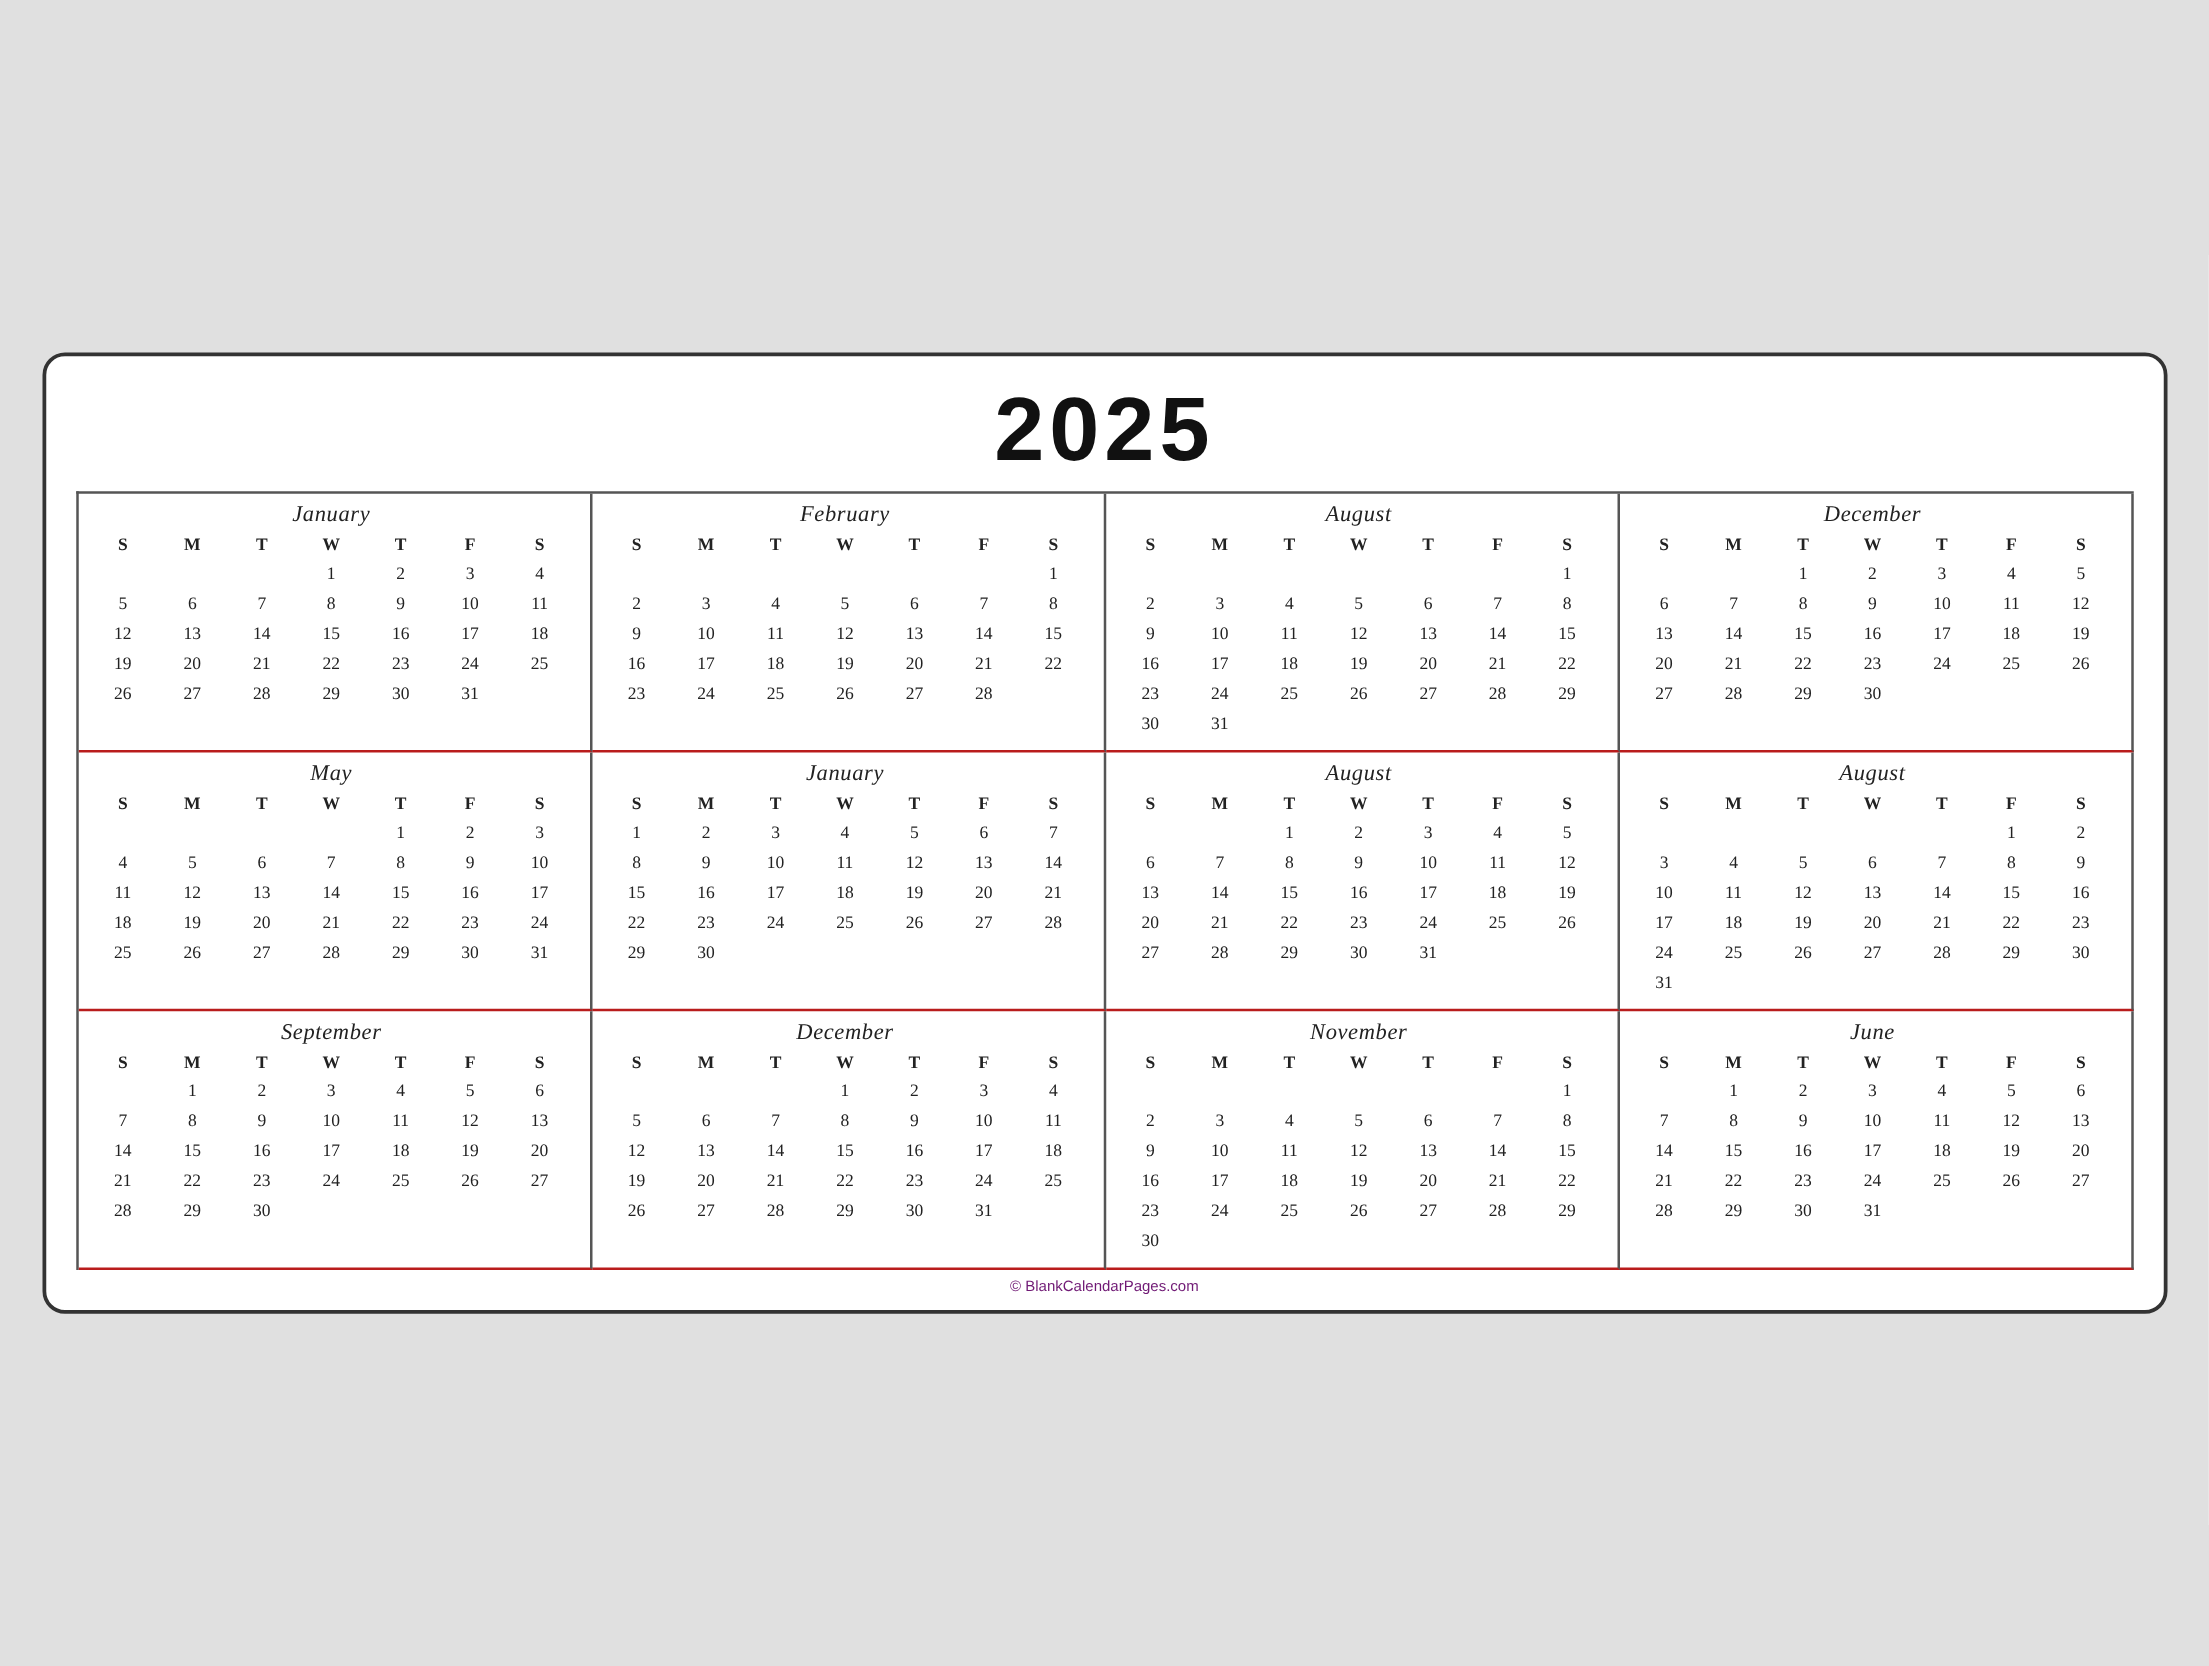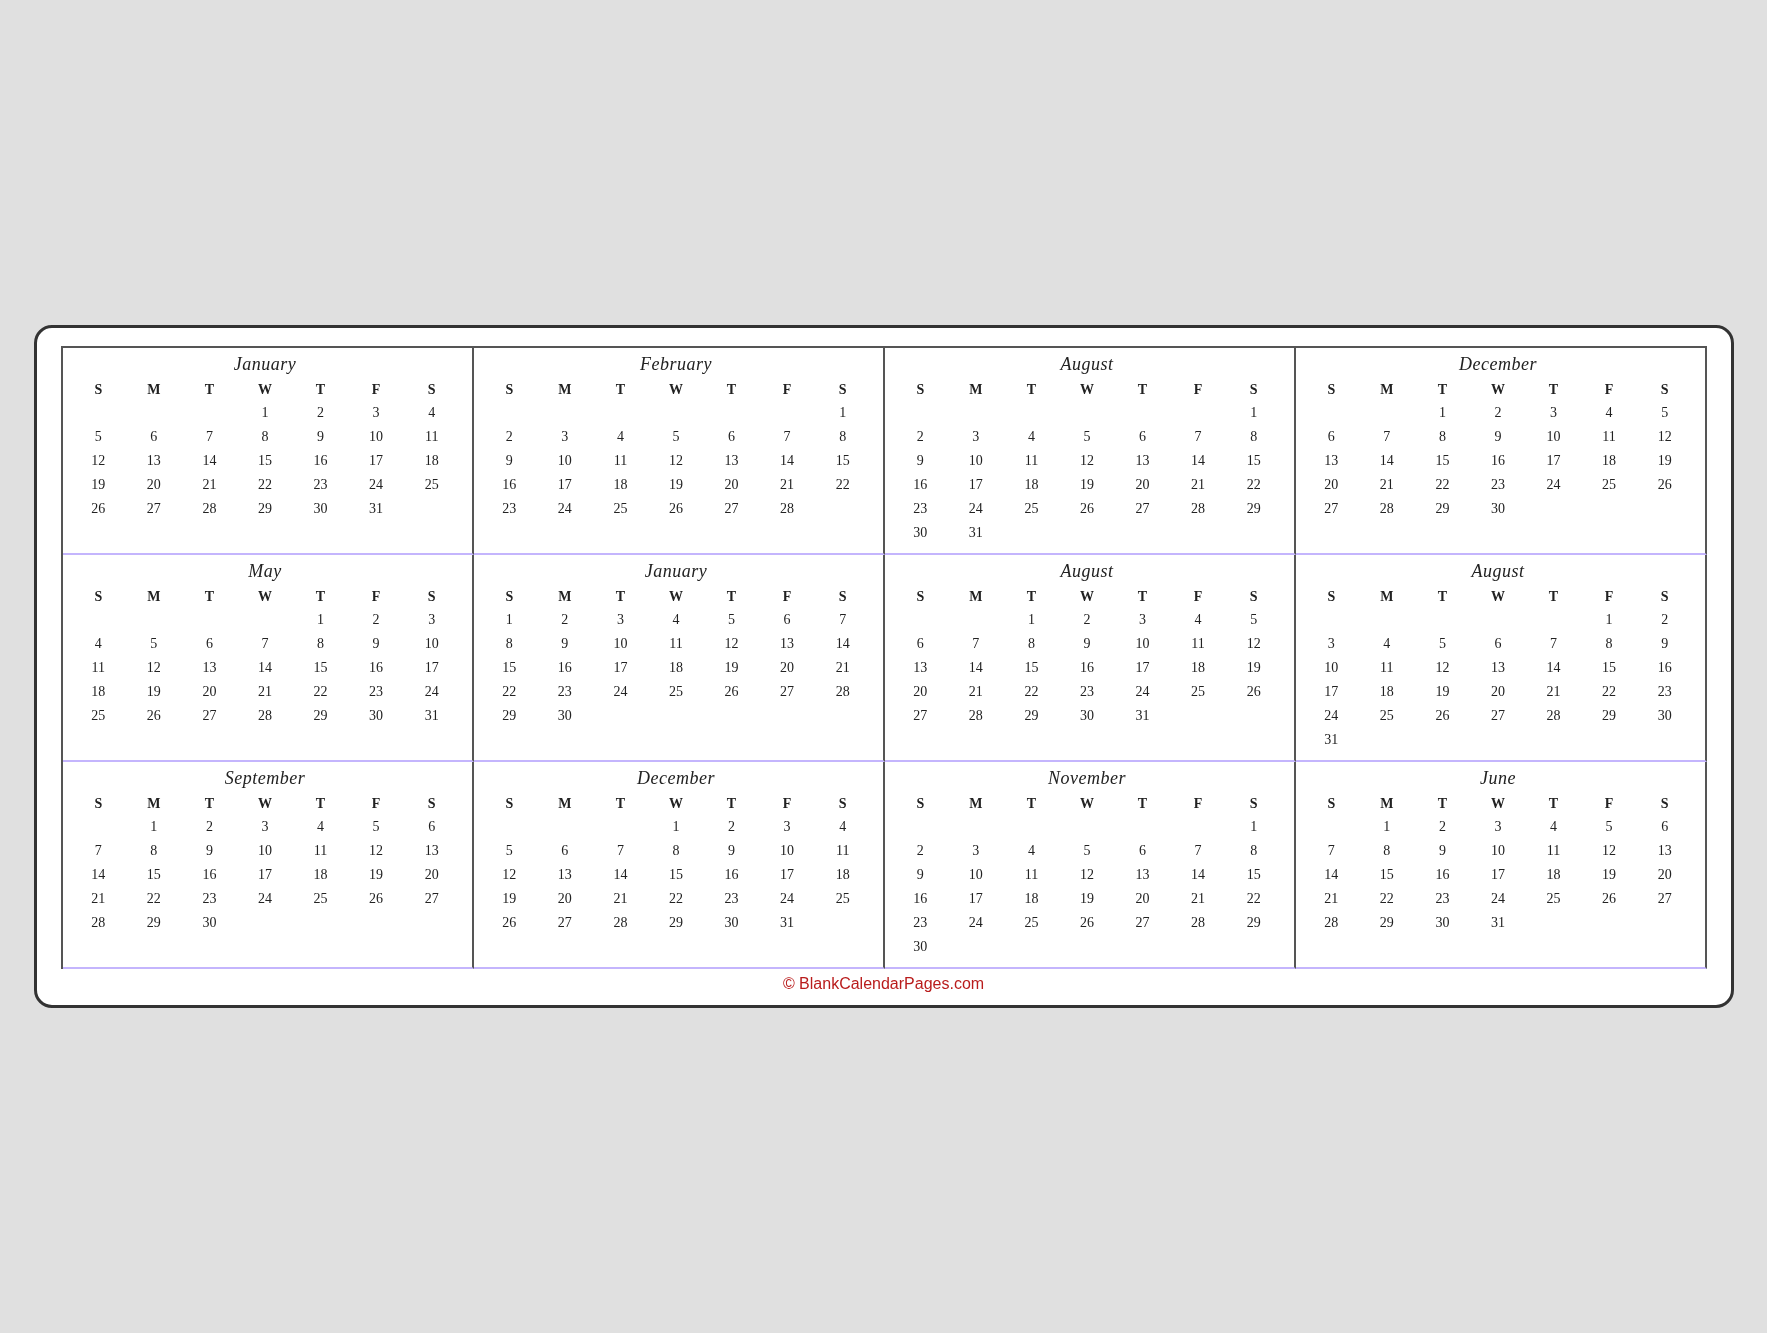--- a/index.html
+++ b/index.html
@@ -28,21 +28,21 @@
       font-family: Arial, sans-serif;
     }
     .months-grid {
       display: grid;
       grid-template-columns: repeat(4, 1fr);
       border-top: 2px solid #555;
       border-left: 2px solid #555;
     }
     .month-cell {
       border-right: 2px solid #555;
-      border-bottom: 2px solid #c4b5fd;
+      border-bottom: 2px solid #b91c1c;
       padding: 6px 12px 8px 8px;
     }
     .month-name {
       text-align: center;
       font-size: 18px;
       font-style: italic;
       font-weight: 400;
       color: #222;
       margin-bottom: 4px;
       letter-spacing: 0.5px;
@@ -61,30 +61,31 @@
     }
     .month-table td {
       font-size: 14px;
       text-align: center;
       padding: 4px 2px;
       color: #222;
       font-family: 'Times New Roman', Times, serif;
     }
     .footer-text {
       text-align: center;
-      font-size: 16px;
-      color: #b91c1c;
+      font-size: 12px;
+      color: #701a75;
       margin-top: 6px;
       font-family: Arial, sans-serif;
     }
   </style>
 </head>
 <body>
 
 <div class="calendar-wrapper">
+  <div class="year-title">2025</div>
   <div class="months-grid" id="months-grid">
       <div class="month-cell">
         <div class="month-name">January</div>
         <table class="month-table">
           <thead>
             <tr>
               <th>S</th>
               <th>M</th>
               <th>T</th>
               <th>W</th>

